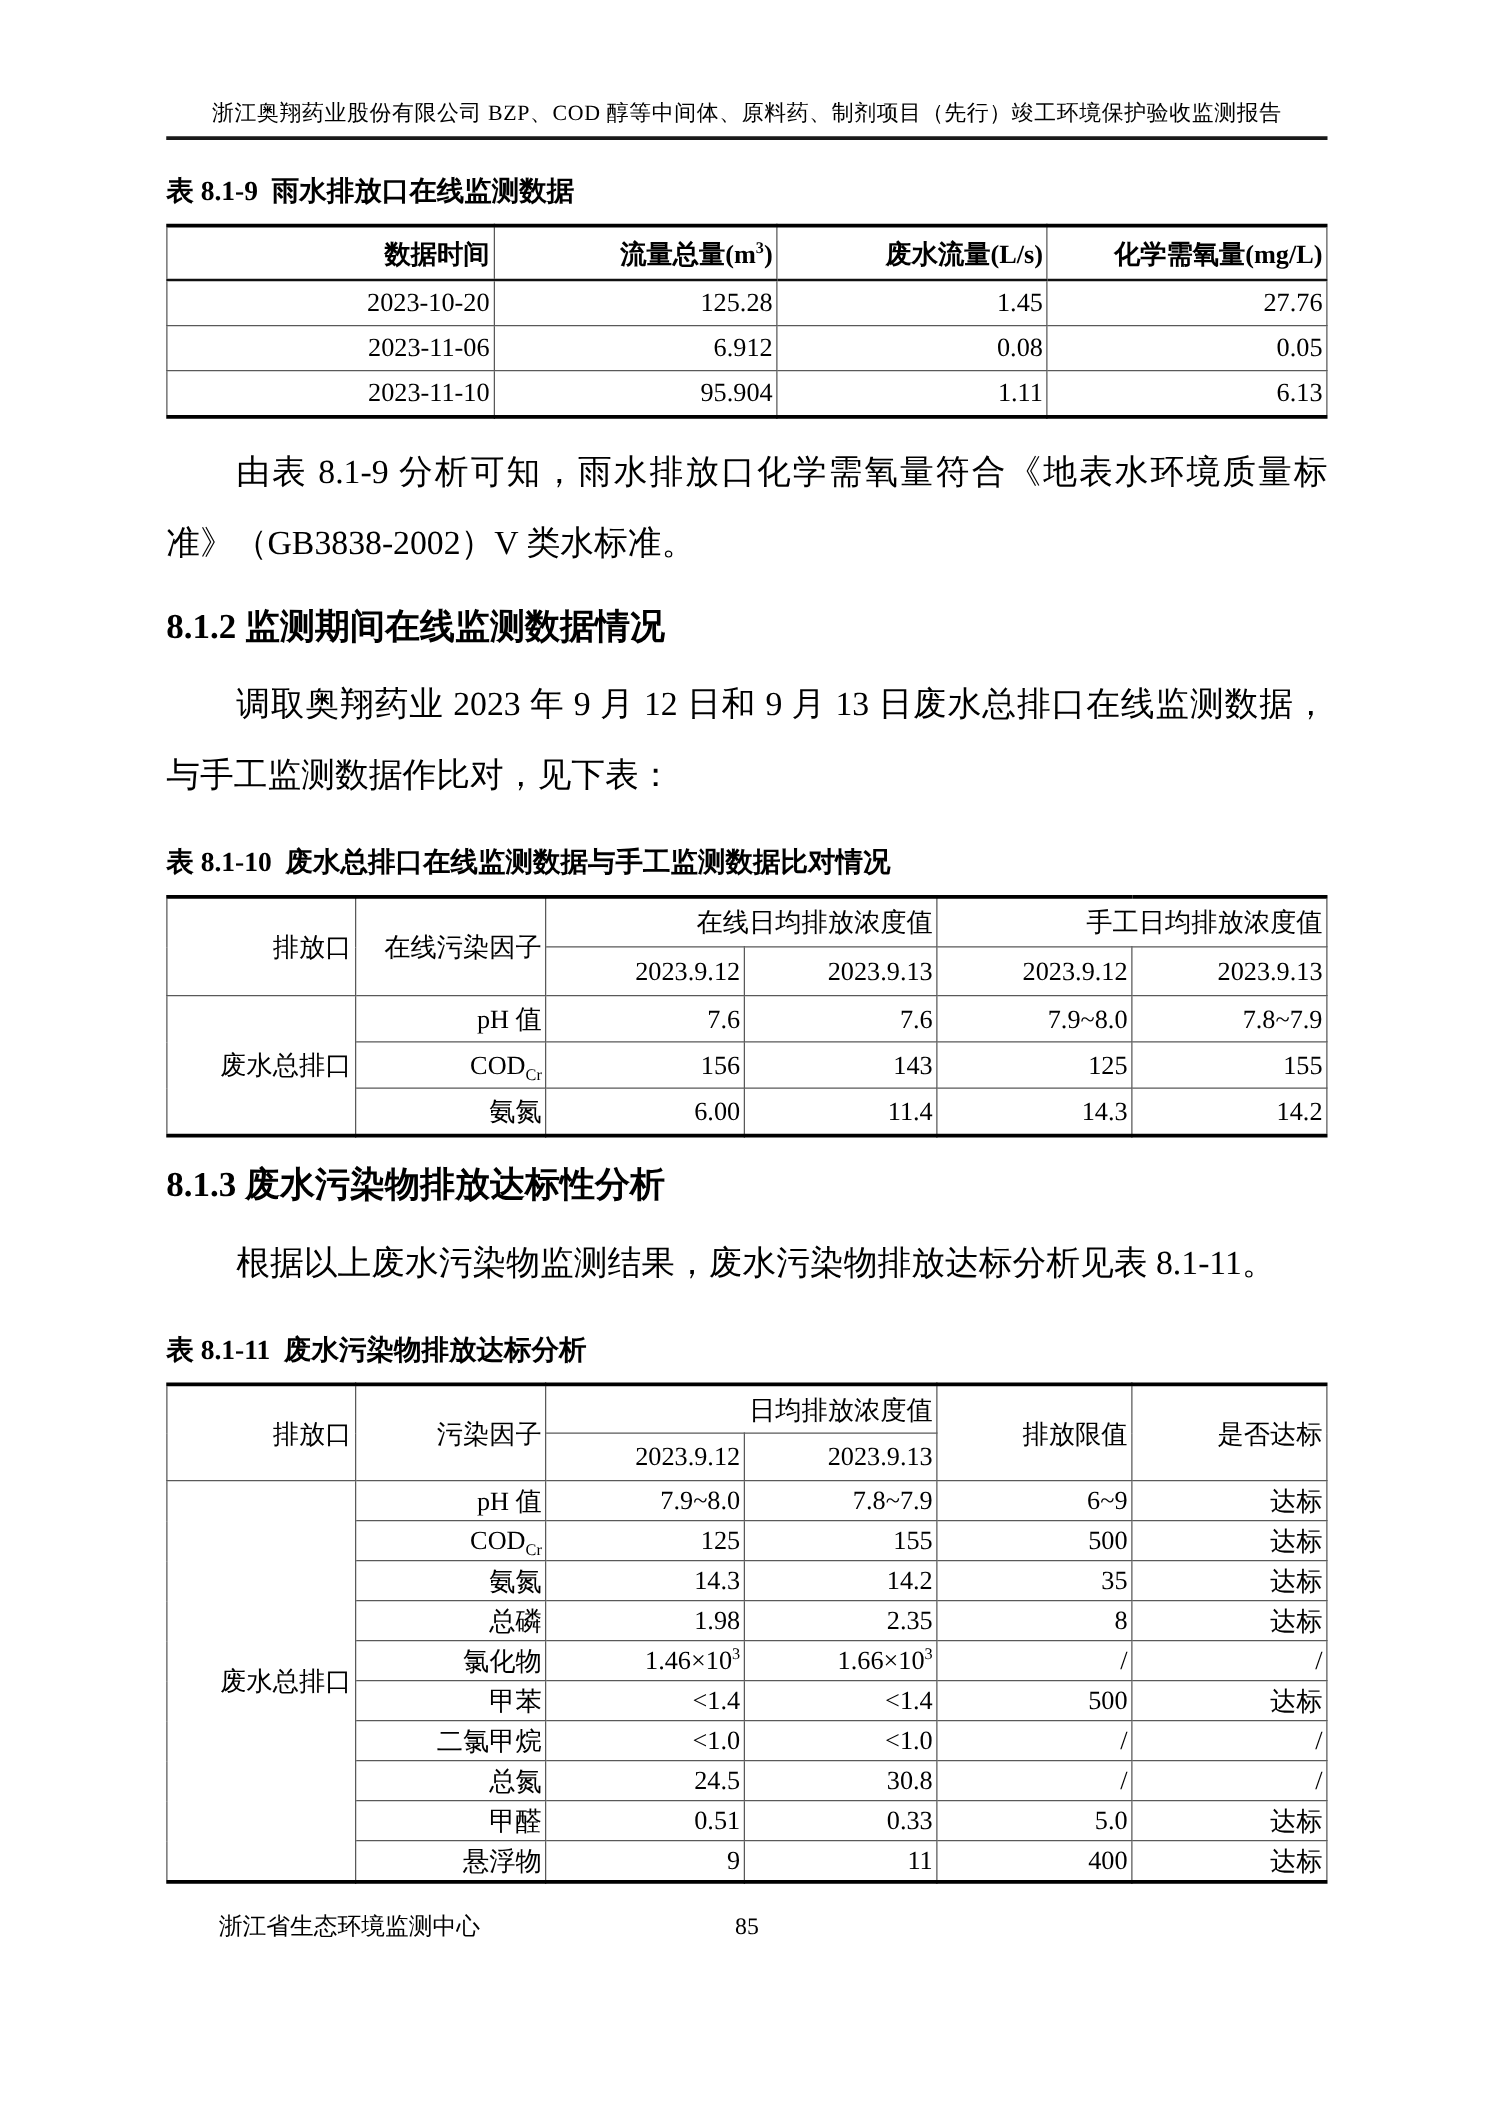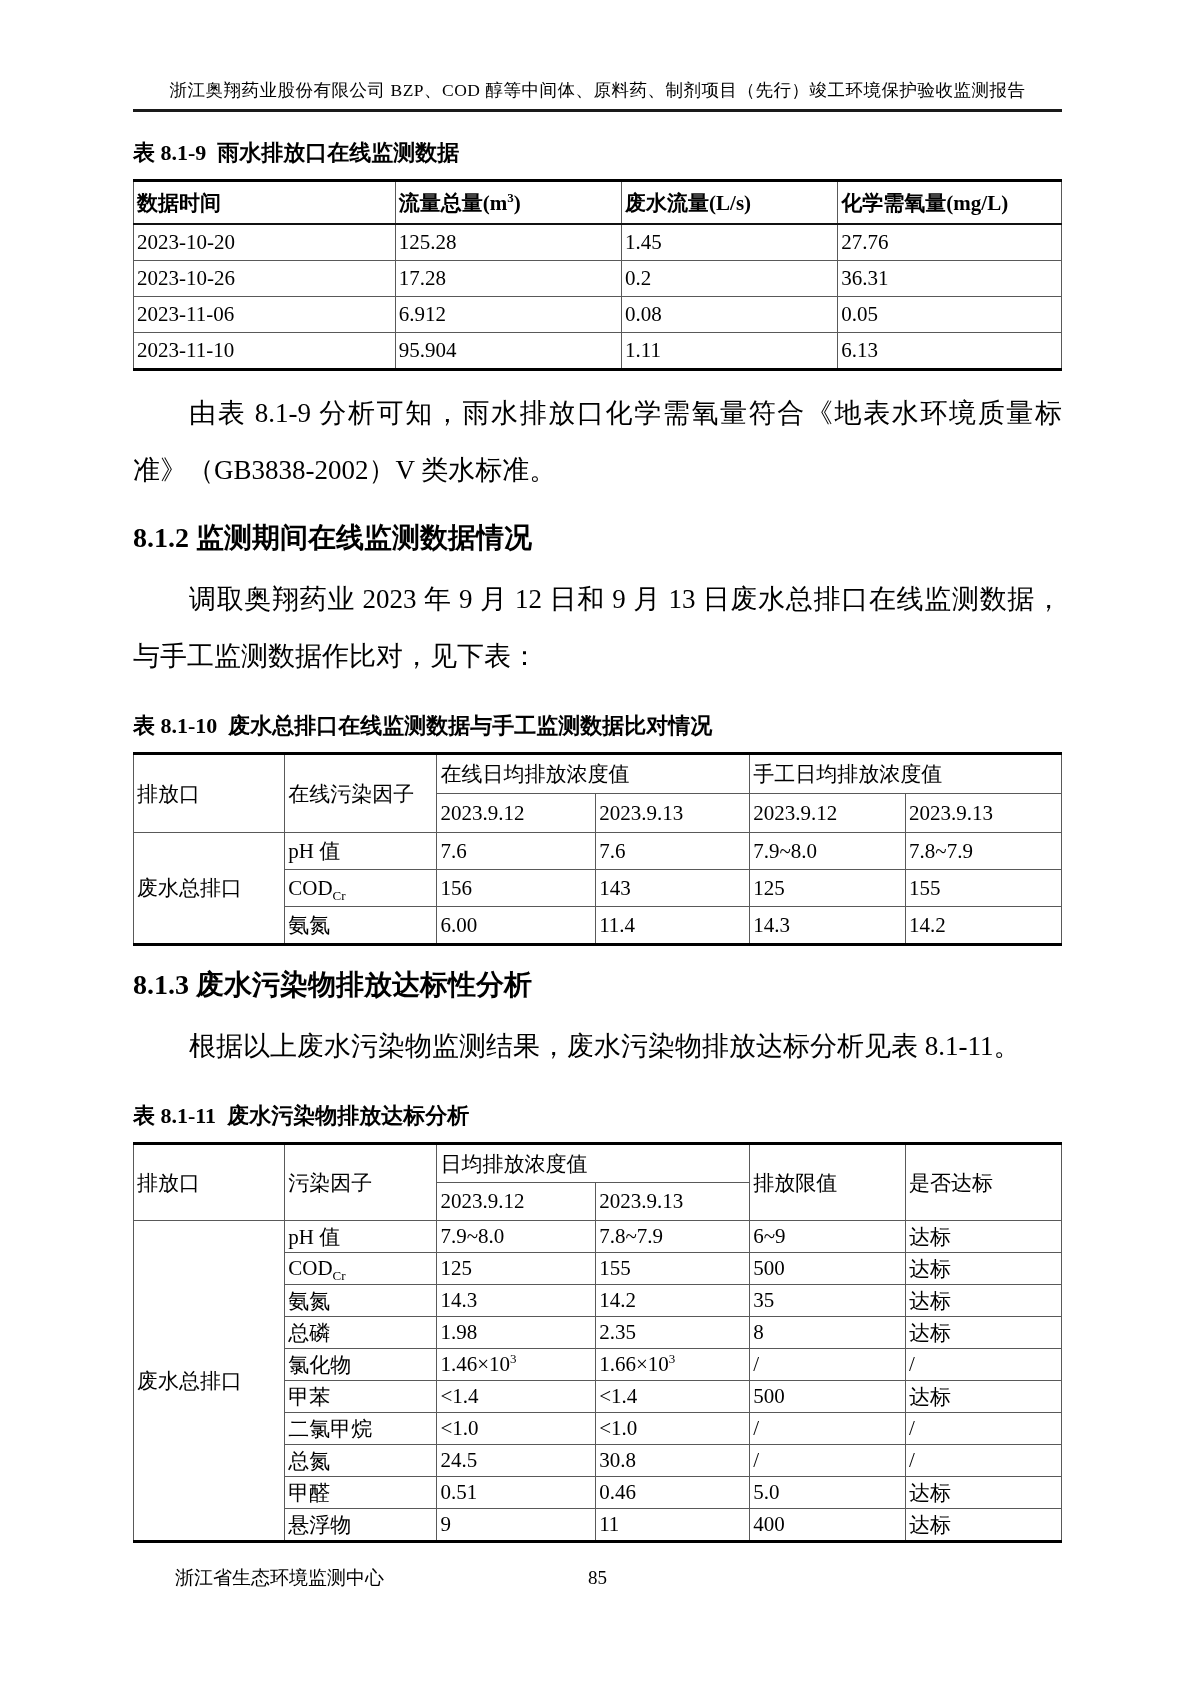--- a/index.html
+++ b/index.html
@@ -19,21 +19,21 @@
   .title-gap{display:inline-block;width:11px;}
   
   .body-para{
     margin:14px 0 0;font-size:27px;line-height:57px;
     text-indent:56px;text-align:justify;
   }
   .sec-heading{margin:20px 0 0;font-size:28px;font-weight:bold;line-height:38px;}
   
   .tbl{
     width:100%;border-collapse:collapse;table-layout:fixed;
-    text-align:left;font-size:21px;margin-top:11px;
+    text-align:right;font-size:21px;margin-top:11px;
     border-top:3.5px solid #000;border-bottom:3.5px solid #000;
   }
   .tbl th,.tbl td{border:1px solid #595959;padding:0 3px;font-weight:normal;vertical-align:middle;}
   .t9 thead th{font-weight:bold;height:41px;border-bottom:2px solid #111;}
   .t9 td{height:35px;}
   .t10 th{height:38px;}
   .t10 td{height:36px;}
   .t11 th{height:37px;}
   .t11 td{height:31px;}
   .tbl sup{font-size:13px;vertical-align:super;line-height:0;}
@@ -74,26 +74,20 @@
         </tr>
       </thead>
       <tbody>
         <tr>
           <td>2023-10-20</td>
           <td>125.28</td>
           <td>1.45</td>
           <td>27.76</td>
         </tr>
         <tr>
-          <td>2023-10-26</td>
-          <td>17.28</td>
-          <td>0.2</td>
-          <td>36.31</td>
-        </tr>
-        <tr>
           <td>2023-11-06</td>
           <td>6.912</td>
           <td>0.08</td>
           <td>0.05</td>
         </tr>
         <tr>
           <td>2023-11-10</td>
           <td>95.904</td>
           <td>1.11</td>
           <td>6.13</td>
@@ -238,21 +232,21 @@
         <tr>
           <td>总氮</td>
           <td>24.5</td>
           <td>30.8</td>
           <td>/</td>
           <td>/</td>
         </tr>
         <tr>
           <td>甲醛</td>
           <td>0.51</td>
-          <td>0.46</td>
+          <td>0.33</td>
           <td class="b">5.0</td>
           <td>达标</td>
         </tr>
         <tr>
           <td>悬浮物</td>
           <td>9</td>
           <td>11</td>
           <td class="b">400</td>
           <td>达标</td>
         </tr>

